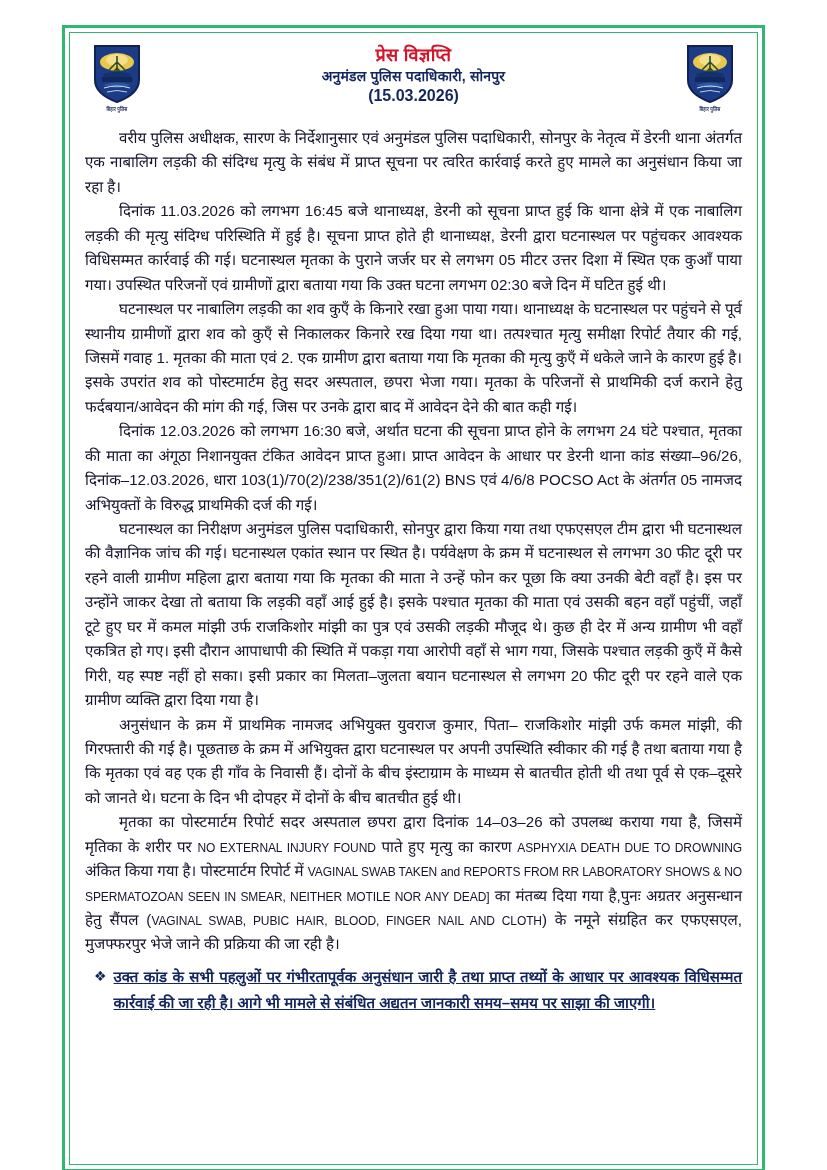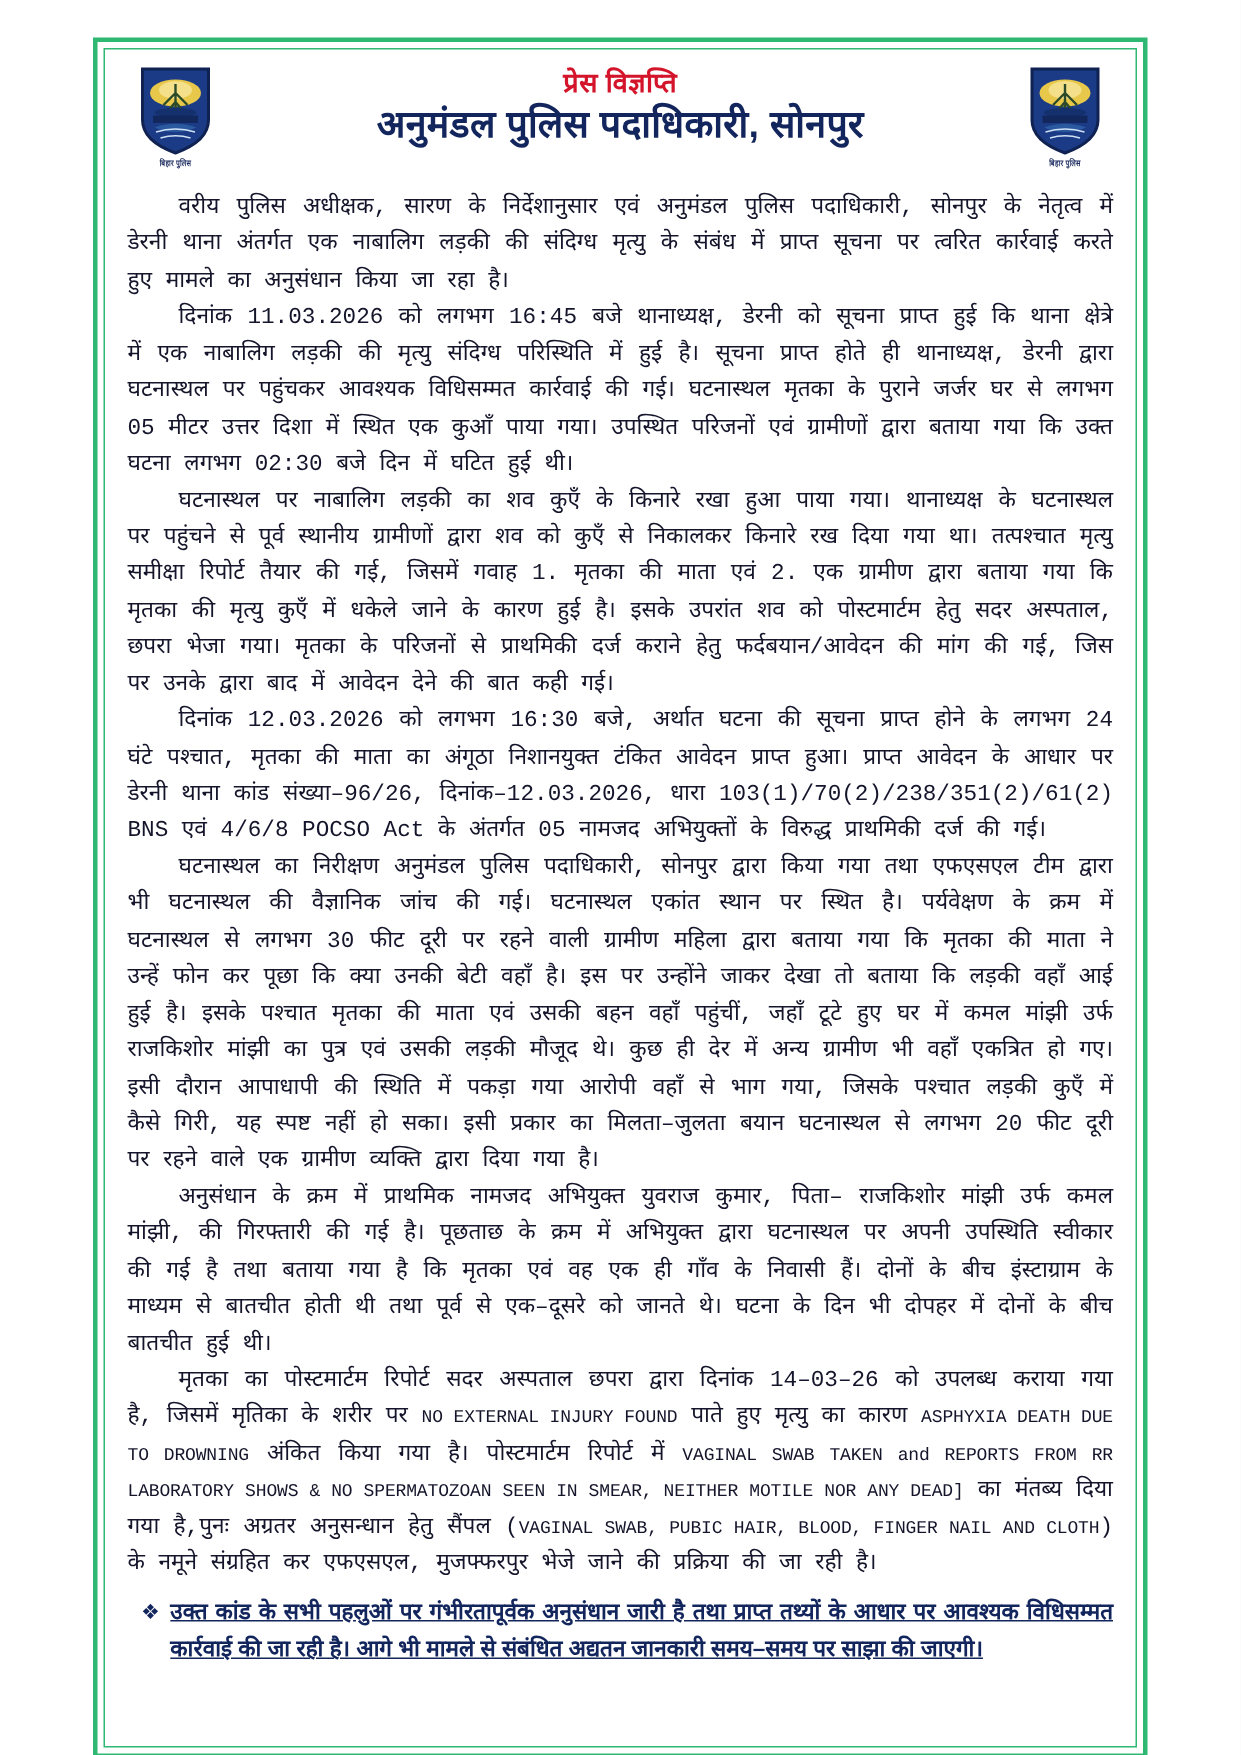--- a/index.html
+++ b/index.html
@@ -67,42 +67,41 @@
   }
   .t1{
     color:#d4142a;
     font-size:18px;
     font-weight:bold;
     line-height:1.25;
     letter-spacing:.3px;
   }
   .t2{
     color:#12255c;
-    font-size:25px;
+    font-size:14px;
     font-weight:bold;
     line-height:1.35;
     letter-spacing:.2px;
   }
   .t3{
     color:#12255c;
     font-size:16px;
     font-weight:bold;
     line-height:1.35;
   }
 
   
   .body-text{
     margin-top:2px;
     color:#14142b;
     font-size:15.1px;
     line-height:1.62;
     text-align:justify;
     text-justify:inter-word;
     letter-spacing:0px;
-    font-family:Liberation Mono, monospace;
   }
   .body-text p{
     margin:0 0 0 0;
     text-indent:34px;
   }
   .eng{
     font-size:12px;
     letter-spacing:-0.1px;
   }
 
@@ -163,20 +162,21 @@
             <path d="M12 41 Q26 36 40 41 Q26 47 12 41 Z" fill="#2e5fa3" opacity="0.85"></path>
             <path d="M13 44 Q26 40 39 44" stroke="#cfe2f5" stroke-width="1" fill="none"></path>
             <path d="M16 48 Q26 45 36 48" stroke="#cfe2f5" stroke-width="0.9" fill="none"></path>
           </svg>
           <div class="logo-caption">बिहार पुलिस</div>
         </div>
 
         <div class="title-block">
           <div class="t1">प्रेस विज्ञप्ति</div>
           <div class="t2">अनुमंडल पुलिस पदाधिकारी, सोनपुर</div>
+          <div class="t3">(15.03.2026)</div>
         </div>
       </div>
 
       <div class="body-text">
         <p>वरीय पुलिस अधीक्षक, सारण के निर्देशानुसार एवं अनुमंडल पुलिस पदाधिकारी, सोनपुर के नेतृत्व में डेरनी थाना अंतर्गत एक नाबालिग लड़की की संदिग्ध मृत्यु के संबंध में प्राप्त सूचना पर त्वरित कार्रवाई करते हुए मामले का अनुसंधान किया जा रहा है।</p>
         <p>दिनांक 11.03.2026 को लगभग 16:45 बजे थानाध्यक्ष, डेरनी को सूचना प्राप्त हुई कि थाना क्षेत्रे में एक नाबालिग लड़की की मृत्यु संदिग्ध परिस्थिति में हुई है। सूचना प्राप्त होते ही थानाध्यक्ष, डेरनी द्वारा घटनास्थल पर पहुंचकर आवश्यक विधिसम्मत कार्रवाई की गई। घटनास्थल मृतका के पुराने जर्जर घर से लगभग 05 मीटर उत्तर दिशा में स्थित एक कुआँ पाया गया। उपस्थित परिजनों एवं ग्रामीणों द्वारा बताया गया कि उक्त घटना लगभग 02:30 बजे दिन में घटित हुई थी।</p>
         <p>घटनास्थल पर नाबालिग लड़की का शव कुएँ के किनारे रखा हुआ पाया गया। थानाध्यक्ष के घटनास्थल पर पहुंचने से पूर्व स्थानीय ग्रामीणों द्वारा शव को कुएँ से निकालकर किनारे रख दिया गया था। तत्पश्चात मृत्यु समीक्षा रिपोर्ट तैयार की गई, जिसमें गवाह 1. मृतका की माता एवं 2. एक ग्रामीण द्वारा बताया गया कि मृतका की मृत्यु कुएँ में धकेले जाने के कारण हुई है। इसके उपरांत शव को पोस्टमार्टम हेतु सदर अस्पताल, छपरा भेजा गया। मृतका के परिजनों से प्राथमिकी दर्ज कराने हेतु फर्दबयान/आवेदन की मांग की गई, जिस पर उनके द्वारा बाद में आवेदन देने की बात कही गई।</p>
         <p>दिनांक 12.03.2026 को लगभग 16:30 बजे, अर्थात घटना की सूचना प्राप्त होने के लगभग 24 घंटे पश्चात, मृतका की माता का अंगूठा निशानयुक्त टंकित आवेदन प्राप्त हुआ। प्राप्त आवेदन के आधार पर डेरनी थाना कांड संख्या–96/26, दिनांक–12.03.2026, धारा 103(1)/70(2)/238/351(2)/61(2) BNS एवं 4/6/8 POCSO Act के अंतर्गत 05 नामजद अभियुक्तों के विरुद्ध प्राथमिकी दर्ज की गई।</p>
         <p>घटनास्थल का निरीक्षण अनुमंडल पुलिस पदाधिकारी, सोनपुर द्वारा किया गया तथा एफएसएल टीम द्वारा भी घटनास्थल की वैज्ञानिक जांच की गई। घटनास्थल एकांत स्थान पर स्थित है। पर्यवेक्षण के क्रम में घटनास्थल से लगभग 30 फीट दूरी पर रहने वाली ग्रामीण महिला द्वारा बताया गया कि मृतका की माता ने उन्हें फोन कर पूछा कि क्या उनकी बेटी वहाँ है। इस पर उन्होंने जाकर देखा तो बताया कि लड़की वहाँ आई हुई है। इसके पश्चात मृतका की माता एवं उसकी बहन वहाँ पहुंचीं, जहाँ टूटे हुए घर में कमल मांझी उर्फ राजकिशोर मांझी का पुत्र एवं उसकी लड़की मौजूद थे। कुछ ही देर में अन्य ग्रामीण भी वहाँ एकत्रित हो गए। इसी दौरान आपाधापी की स्थिति में पकड़ा गया आरोपी वहाँ से भाग गया, जिसके पश्चात लड़की कुएँ में कैसे गिरी, यह स्पष्ट नहीं हो सका। इसी प्रकार का मिलता–जुलता बयान घटनास्थल से लगभग 20 फीट दूरी पर रहने वाले एक ग्रामीण व्यक्ति द्वारा दिया गया है।</p>
         <p>अनुसंधान के क्रम में प्राथमिक नामजद अभियुक्त युवराज कुमार, पिता– राजकिशोर मांझी उर्फ कमल मांझी, की गिरफ्तारी की गई है। पूछताछ के क्रम में अभियुक्त द्वारा घटनास्थल पर अपनी उपस्थिति स्वीकार की गई है तथा बताया गया है कि मृतका एवं वह एक ही गाँव के निवासी हैं। दोनों के बीच इंस्टाग्राम के माध्यम से बातचीत होती थी तथा पूर्व से एक–दूसरे को जानते थे। घटना के दिन भी दोपहर में दोनों के बीच बातचीत हुई थी।</p>

